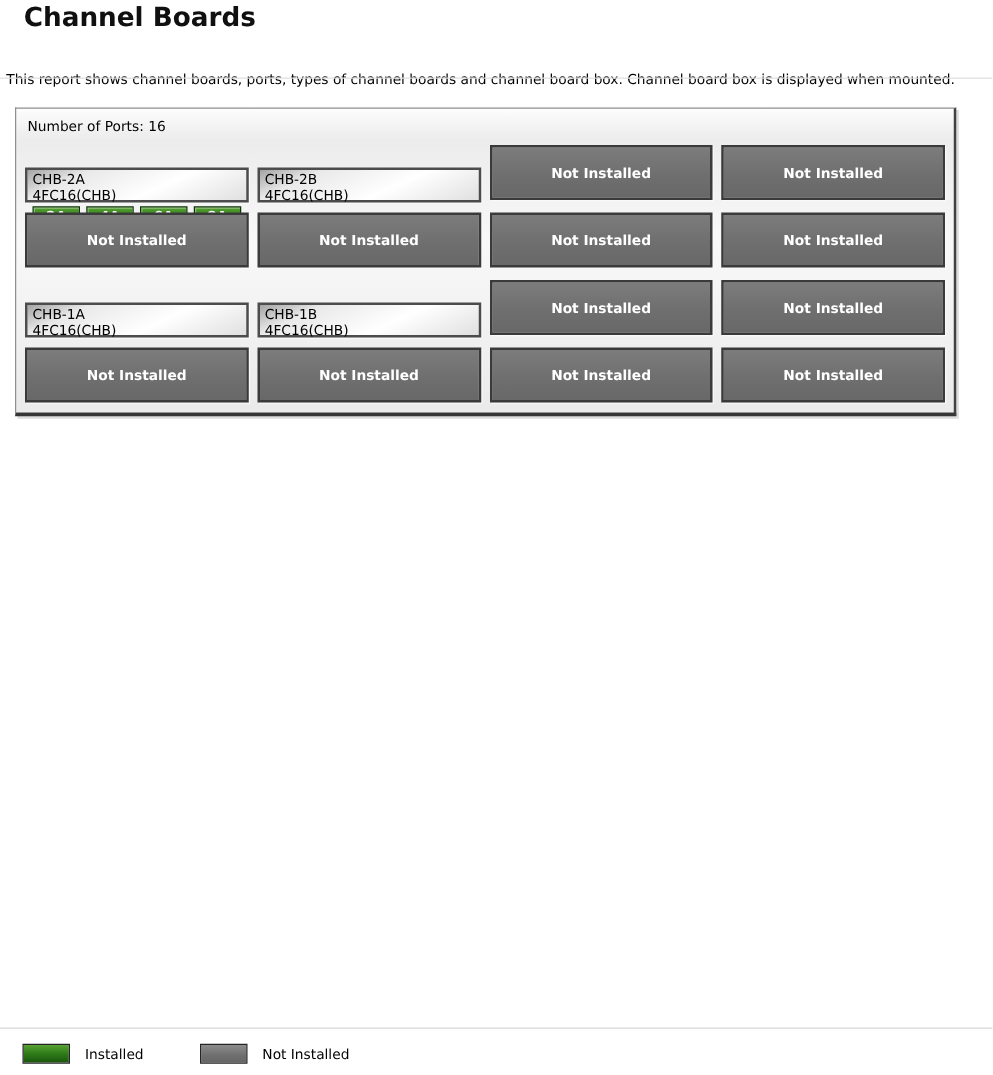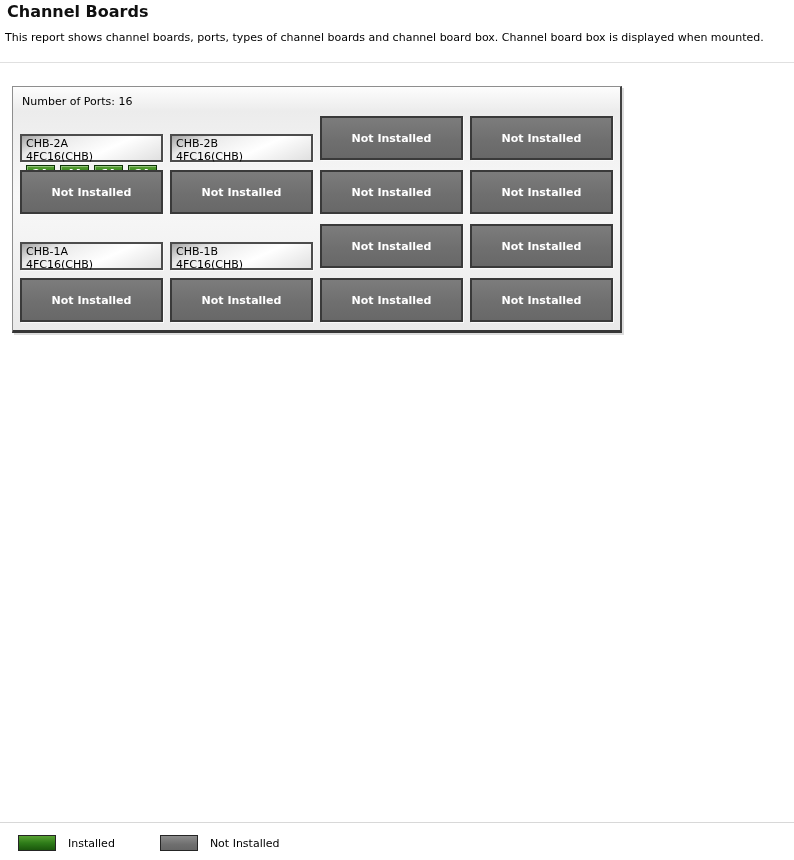--- a/index.html
+++ b/index.html
@@ -1,25 +1,25 @@
 <!DOCTYPE html>
 <html style="--green-top: #58a233; --green-mid: #2e7c19; --green-bottom: #1a570c; --empty-gray: #6f6f6f;"><head>
 <meta charset="utf-8">
 <style>
   * { margin:0; padding:0; box-sizing:border-box; }
   html,body { width:794px; height:860px; background:#ffffff;
     font-family:"DejaVu Sans","Liberation Sans",sans-serif; position:relative; overflow:hidden; }
 
-  .page-title { position:absolute; left:7px; top:2px; font-size:16px; font-weight:bold; color:#101010; letter-spacing:0; }
-  .page-desc  { position:absolute; left:5px; top:31px; width:780px; font-size:11px; color:#000; }
+  .page-title { position:absolute; left:19px; top:2px; font-size:21px; font-weight:bold; color:#101010; letter-spacing:0; }
+  .page-desc  { position:absolute; left:5px; top:57px; width:780px; font-size:11px; color:#000; }
 
   .divider-top    { position:absolute; left:0; top:62px;  width:794px; border-top:1px solid #e0e0e0; }
   .divider-bottom { position:absolute; left:0; top:822px; width:794px; border-top:1px solid #d8d8d8; }
 
-  .panel { position:absolute; left:12px; top:86px; width:610px; height:247px;
+  .panel { position:absolute; left:12px; top:86px; width:753px; height:247px;
     background:linear-gradient(to bottom,#fdfdfd 0%,#ececec 10%,#f8f8f8 45%,#eaeaea 100%);
     border:1px solid #8e8e8e; border-right:2px solid #424242; border-bottom:3px solid #363636;
     box-shadow:2px 2px 0 #dcdcdc; }
 
   .ports-count { padding:8px 0 0 9px; font-size:11px; color:#000; }
 
   .chb-grid { display:grid; grid-template-columns:repeat(4,1fr); grid-auto-rows:48px;
     gap:6px 7px; padding:6px 7px 7px 7px; }
 
   .card { box-shadow:1px 1px 0 #fafafa;margin-top:20px; }

